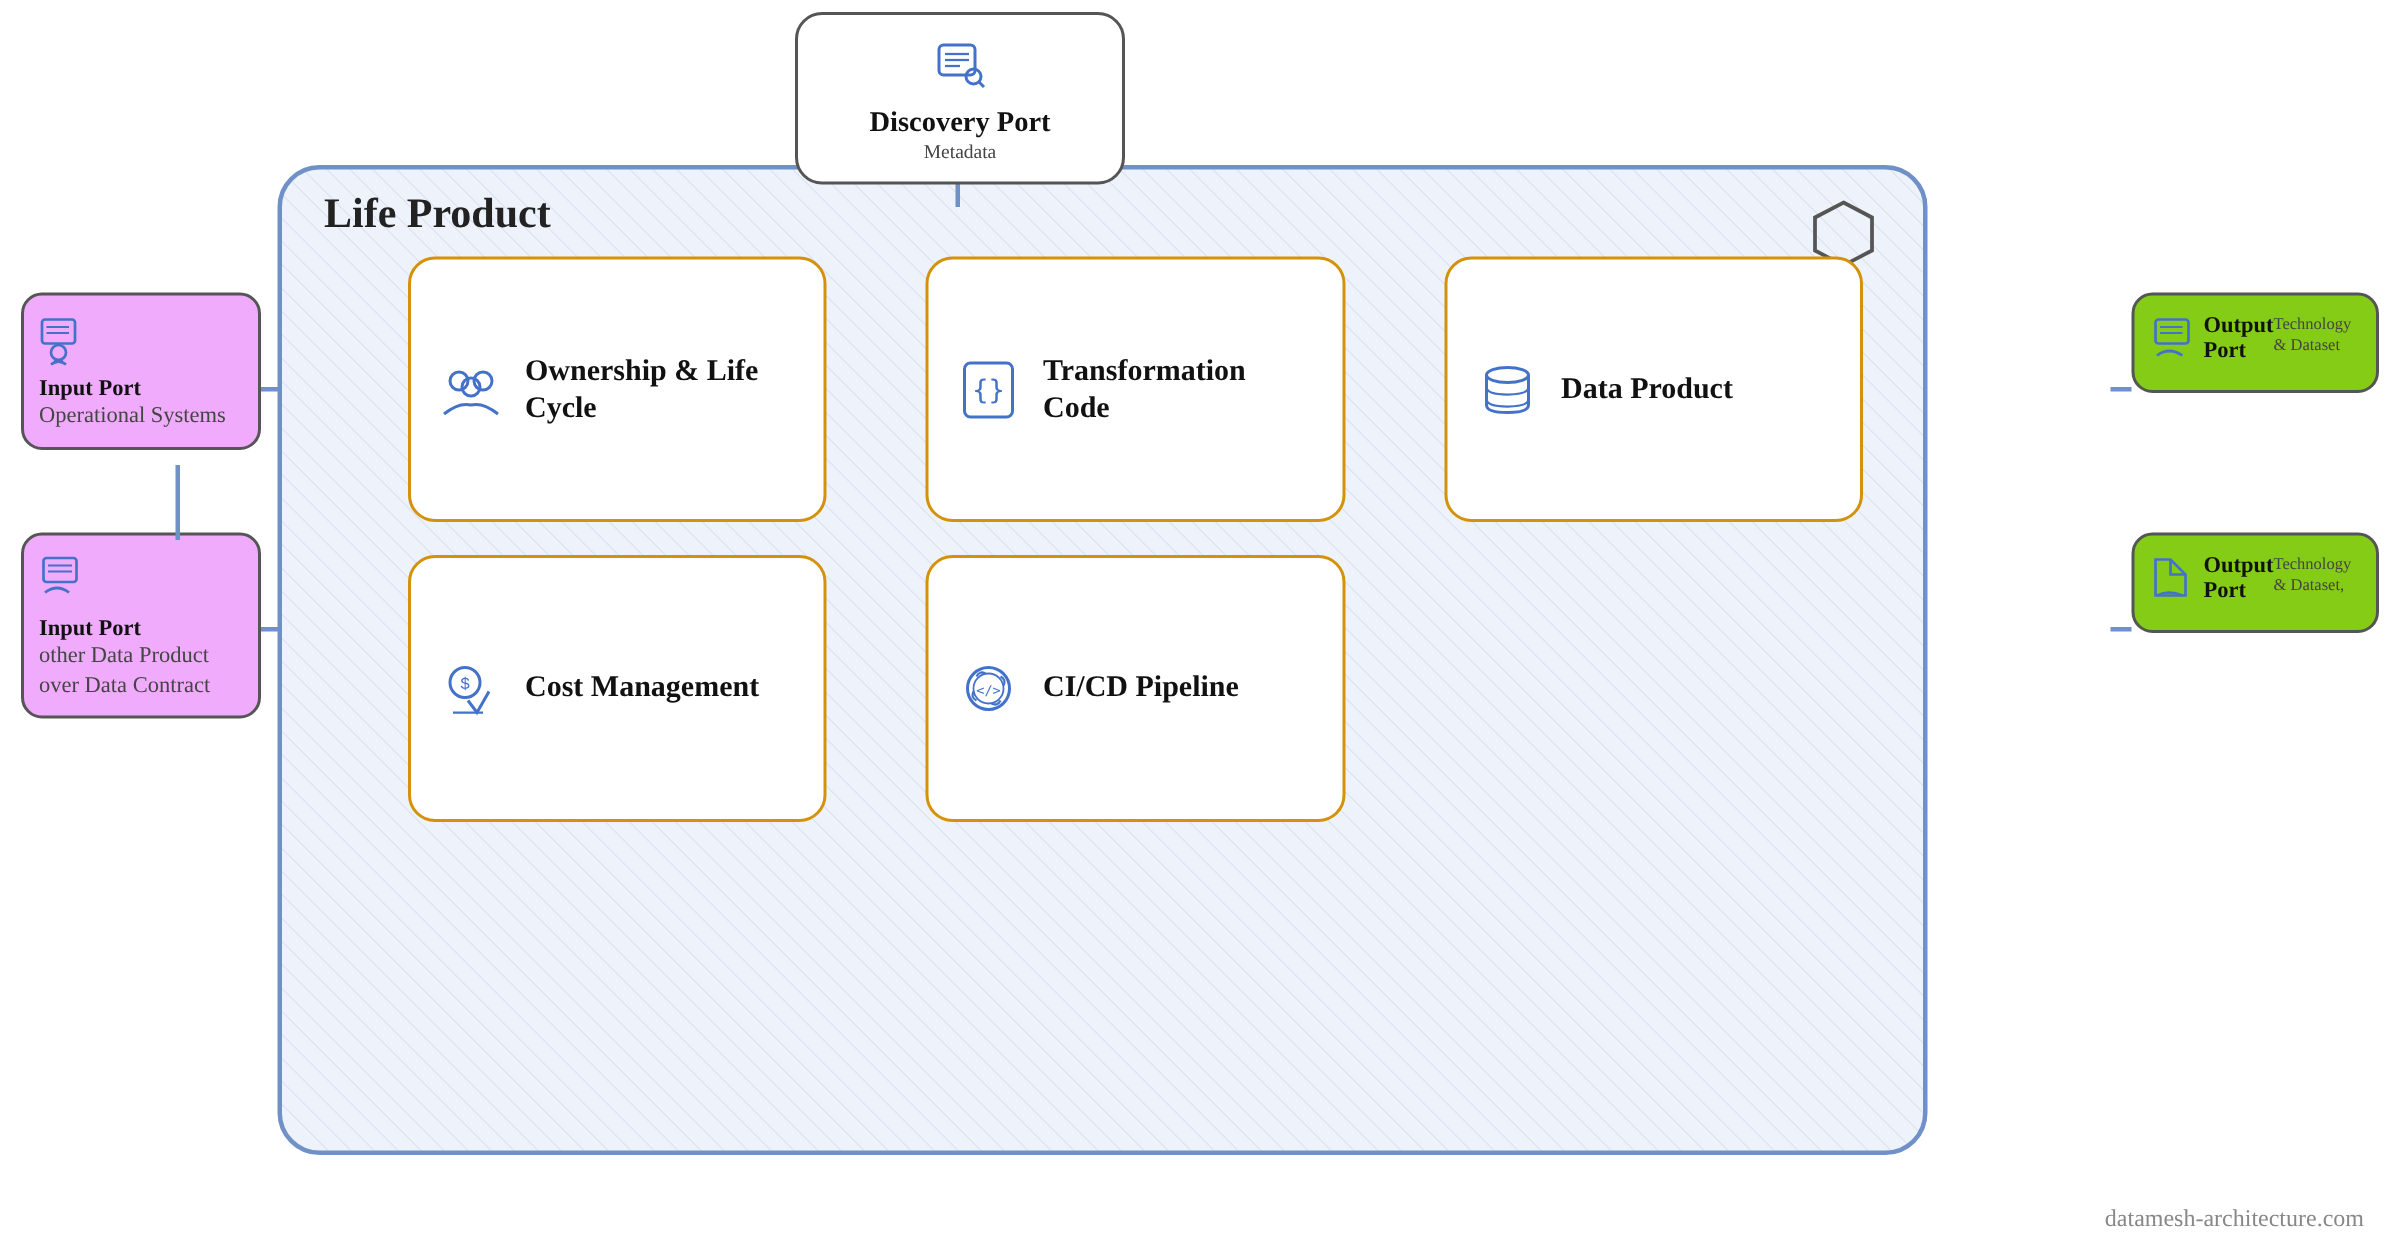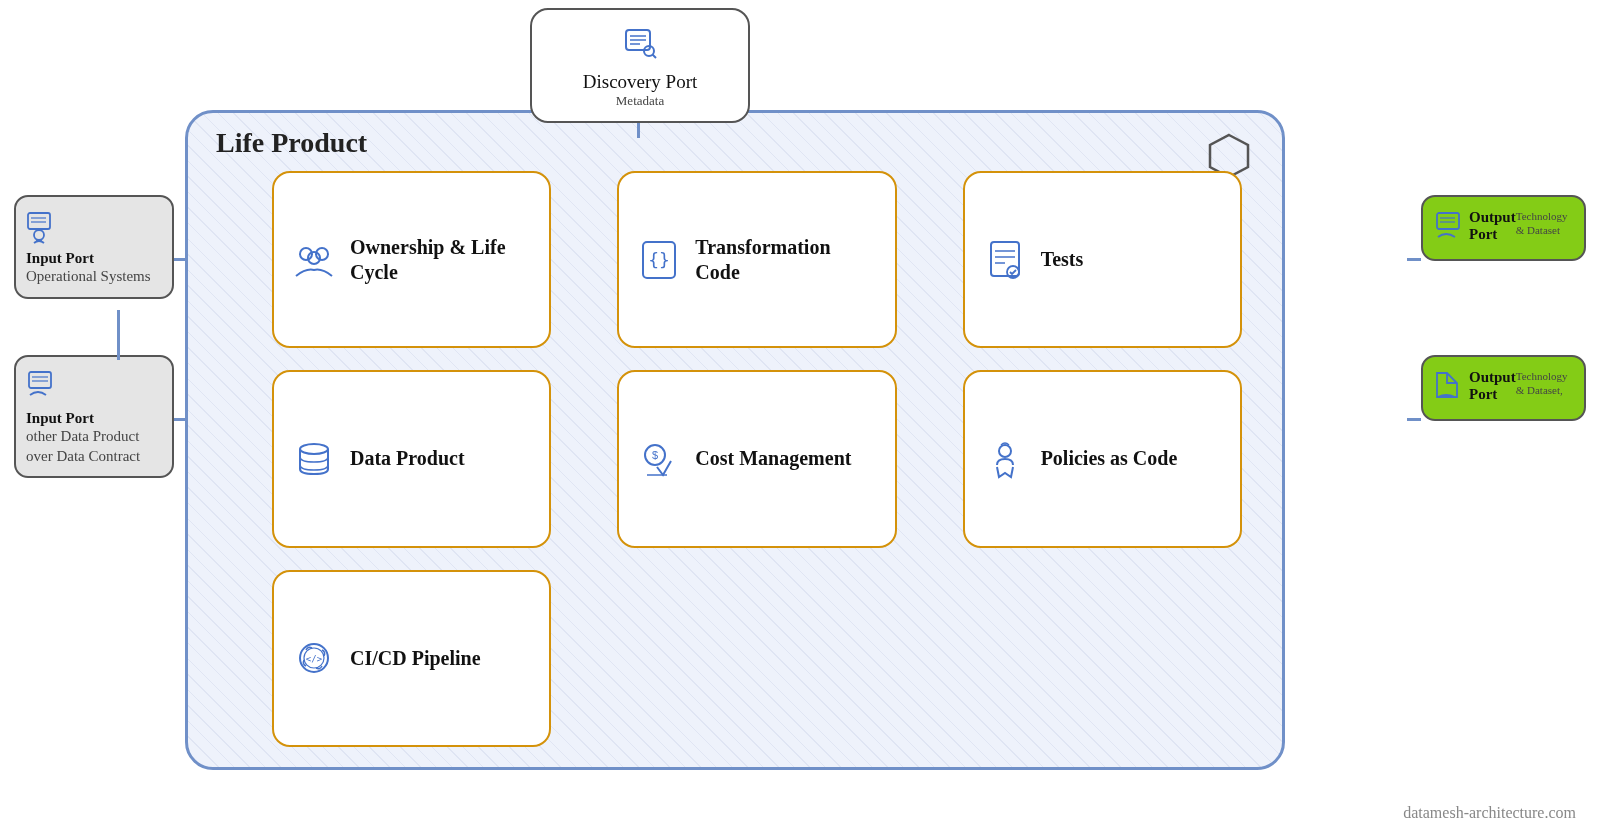--- a/index.html
+++ b/index.html
@@ -65,21 +65,21 @@
       align-items: center;
       z-index: 10;
     }
     .discovery-port .port-icon {
       font-size: 28px;
       color: #4472ca;
       margin-bottom: 4px;
     }
     .discovery-port .port-title {
       font-size: 19px;
-      font-weight: normal;
+      font-weight: bold;
       color: #111;
       font-family: 'Comic Sans MS', cursive;
     }
     .discovery-port .port-sub {
       font-size: 13px;
       color: #444;
       font-family: 'Comic Sans MS', cursive;
     }
 
     
@@ -91,21 +91,21 @@
       height: 30px;
       background: #7090c8;
       z-index: 5;
     }
 
     
     .input-port {
       position: absolute;
       left: 14px;
       width: 160px;
-      background: #e5e5e5;
+      background: #f0abfc;
       border: 2.5px solid #555;
       border-radius: 14px;
       padding: 12px 10px 10px 10px;
       display: flex;
       flex-direction: column;
       align-items: flex-start;
     }
     .input-port-1 { top: 195px; }
     .input-port-2 { top: 355px; }
     .input-port .port-title {
@@ -361,33 +361,20 @@
     <div class="grid-cell">
       <span class="cell-icon">
         <svg width="44" height="44" viewBox="0 0 44 44" fill="none">
           <rect x="6" y="4" width="32" height="36" rx="4" stroke="#4472ca" stroke-width="2" fill="none"></rect>
           <text x="22" y="28" font-size="18" text-anchor="middle" fill="#4472ca" font-family="monospace">{}</text>
         </svg>
       </span>
       <span class="cell-label">Transformation Code</span>
     </div>
 
-    <div class="grid-cell">
-      <span class="cell-icon">
-        <svg width="44" height="44" viewBox="0 0 44 44" fill="none">
-          <rect x="8" y="4" width="28" height="34" rx="3" stroke="#4472ca" stroke-width="2" fill="none"></rect>
-          <line x1="12" y1="13" x2="32" y2="13" stroke="#4472ca" stroke-width="1.5"></line>
-          <line x1="12" y1="19" x2="32" y2="19" stroke="#4472ca" stroke-width="1.5"></line>
-          <line x1="12" y1="25" x2="22" y2="25" stroke="#4472ca" stroke-width="1.5"></line>
-          <circle cx="30" cy="34" r="6" stroke="#4472ca" stroke-width="1.8" fill="none"></circle>
-          <path d="M27 34 L29 36 L33 32" stroke="#4472ca" stroke-width="1.8" fill="none"></path>
-        </svg>
-      </span>
-      <span class="cell-label">Tests</span>
-    </div>
 
 
     <div class="grid-cell data-storage">
       <span class="cell-icon">
         <svg width="44" height="44" viewBox="0 0 44 44" fill="none">
           <ellipse cx="22" cy="12" rx="14" ry="5" stroke="#4472ca" stroke-width="2" fill="none"></ellipse>
           <path d="M8 12 L8 32 Q8 37 22 37 Q36 37 36 32 L36 12" stroke="#4472ca" stroke-width="2" fill="none"></path>
           <path d="M8 20 Q8 25 22 25 Q36 25 36 20" stroke="#4472ca" stroke-width="1.5" fill="none"></path>
           <path d="M8 28 Q8 33 22 33 Q36 33 36 28" stroke="#4472ca" stroke-width="1.5" fill="none"></path>
         </svg>
@@ -400,31 +387,20 @@
         <svg width="44" height="44" viewBox="0 0 44 44" fill="none">
           <circle cx="18" cy="18" r="10" stroke="#4472ca" stroke-width="2" fill="none"></circle>
           <text x="18" y="22" font-size="11" text-anchor="middle" fill="#4472ca" font-family="Arial">$</text>
           <path d="M20 30 L26 38 L34 24" stroke="#4472ca" stroke-width="2" fill="none"></path>
           <line x1="10" y1="38" x2="30" y2="38" stroke="#4472ca" stroke-width="1.5"></line>
         </svg>
       </span>
       <span class="cell-label">Cost Management</span>
     </div>
 
-    <div class="grid-cell">
-      <span class="cell-icon">
-        <svg width="44" height="44" viewBox="0 0 44 44" fill="none">
-          <circle cx="22" cy="14" r="6" stroke="#4472ca" stroke-width="2" fill="none"></circle>
-          <path d="M14 28 Q14 22 22 22 Q30 22 30 28" stroke="#4472ca" stroke-width="2" fill="none"></path>
-          <path d="M14 30 L16 40 L22 36 L28 40 L30 30" stroke="#4472ca" stroke-width="2" fill="none"></path>
-          <path d="M18 8 Q22 4 26 8" stroke="#4472ca" stroke-width="1.5" fill="none"></path>
-        </svg>
-      </span>
-      <span class="cell-label">Policies as Code</span>
-    </div>
 
     <div class="grid-cell">
       <span class="cell-icon">
         <svg width="44" height="44" viewBox="0 0 44 44" fill="none">
           <circle cx="22" cy="22" r="14" stroke="#4472ca" stroke-width="2" fill="none"></circle>
           <circle cx="22" cy="22" r="10" stroke="#4472ca" stroke-width="1.2" fill="none"></circle>
           <path d="M14 14 Q16 10 20 12" stroke="#4472ca" stroke-width="1.5" fill="none"></path>
           <path d="M30 14 Q34 16 32 20" stroke="#4472ca" stroke-width="1.5" fill="none"></path>
           <path d="M30 30 Q28 34 24 32" stroke="#4472ca" stroke-width="1.5" fill="none"></path>
           <path d="M14 30 Q10 28 12 24" stroke="#4472ca" stroke-width="1.5" fill="none"></path>

